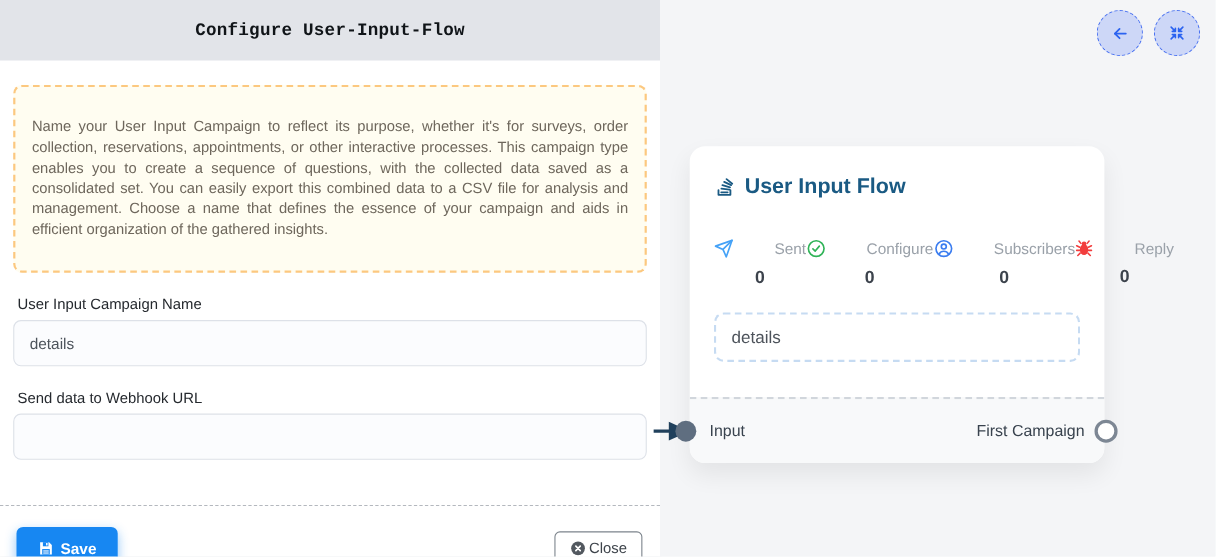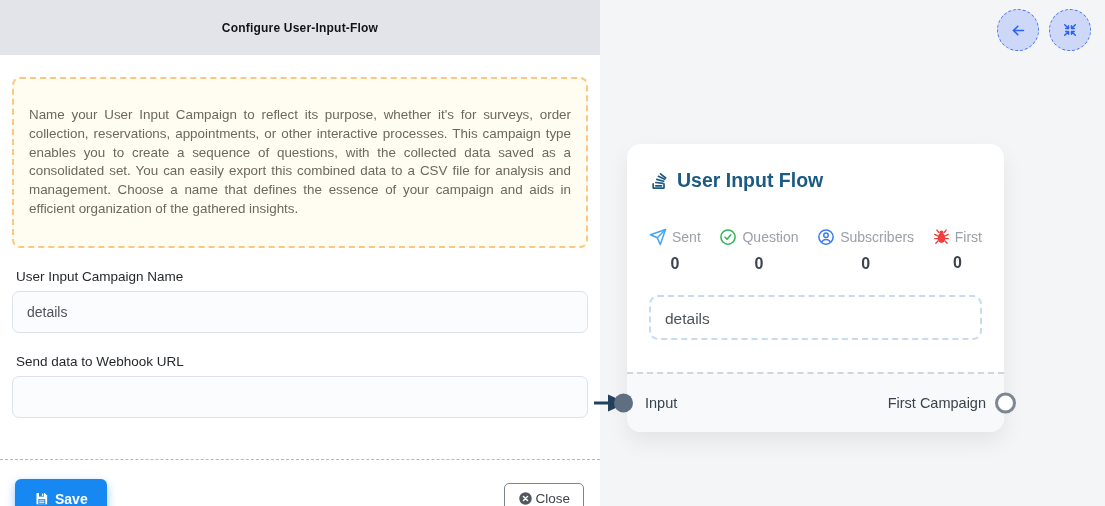--- a/index.html
+++ b/index.html
@@ -14,21 +14,21 @@
   
   .left-panel {
     width: 600px; height: 506px; background: #ffffff;
     display: flex; flex-direction: column; flex-shrink: 0;
     box-shadow: 1px 0 3px rgba(0,0,0,.05);
   }
   .panel-header {
     height: 55px; background: #e2e4e9; flex-shrink: 0;
     display: flex; align-items: center; justify-content: center;
   }
-  .panel-header h1 { font-size: 12px; font-weight: 700; color: #101418; letter-spacing: .2px; }
+  .panel-header h1 { font-size: 16px; font-weight: 700; color: #101418; letter-spacing: .2px; font-family: Liberation Mono, monospace; }
 
   .panel-body { padding: 22px 12px 0 12px; flex: 1; }
 
   .info-box {
     border: 2px dashed #fcc87f; border-radius: 8px; background: #fffdf1;
     padding: 27px 15px; color: #6e675c; font-size: 13.4px; line-height: 1.4;
     text-align: justify;
   }
 
   .form-label { display: block; margin: 21px 0 7px 4px; font-size: 13.5px; color: #25292e; }
@@ -63,33 +63,33 @@
 
   .canvas-btn {
     position: absolute; top: 9px; width: 42px; height: 42px; border-radius: 50%;
     background: #cdd7f7; border: 1.5px dashed #4a72f1; color: #2b63f0;
     display: flex; align-items: center; justify-content: center; cursor: pointer;
   }
   .canvas-btn.back { left: 397px; }
   .canvas-btn.compress { left: 449px; }
 
   .flow-node {
-    position: absolute; left: 27px; top: 144px; width: 377px;
+    position: absolute; left: 27px; top: 133px; width: 377px;
     background: #ffffff; border-radius: 14px;
     box-shadow: 0 10px 22px rgba(0,0,0,.07);
   }
   .node-body { padding: 25px 22px 32px 22px; }
   .node-title {
     display: flex; align-items: center; gap: 8px;
     color: #1a5a83; font-size: 19.5px; font-weight: 700;
   }
   .stats-row { display: flex; justify-content: space-between; margin-top: 36px; }
   .stat { display: flex; flex-direction: column; align-items: center; }
   .stat-top { display: flex; align-items: center; gap: 5px; }
-  .stat-label { color: #9aa1a9; font-size: 14px; }
+  .stat-label { color: #9aa1a9; font-size: 14px; margin-left: 32px; }
   .stat-value { margin-top: 9px; color: #3c434c; font-size: 16px; font-weight: 600; }
 
   .campaign-box {
     margin-top: 22px; border: 2px dashed #c6dbf2; border-radius: 9px;
     padding: 9px 14px 10px 14px;
   }
   .campaign-box .cb-label { color: #9fa8b3; font-size: 12.5px; font-weight: 700; }
   .campaign-box .cb-value { margin-top: 4px; color: #4d535b; font-size: 15.5px; }
 
   .node-footer {
@@ -217,21 +217,21 @@
           </div>
 
           <div class="stat">
             <div class="stat-top">
               <span>
                 <svg width="18" height="18" viewBox="0 0 24 24" fill="none" stroke="#2fb357" stroke-width="2" stroke-linecap="round" stroke-linejoin="round">
                   <circle cx="12" cy="12" r="9.5"></circle>
                     <path d="M8 12.3l2.8 2.7 5-6"></path>
                 </svg>
               </span>
-              <span class="stat-label">Question</span>
+              <span class="stat-label">Configure</span>
             </div>
             <div class="stat-value">0</div>
           </div>
 
           <div class="stat">
             <div class="stat-top">
               <span>
                 <svg width="18" height="18" viewBox="0 0 24 24" fill="none" stroke="#3b7df0" stroke-width="2" stroke-linecap="round" stroke-linejoin="round">
                   <circle cx="12" cy="12" r="9.5"></circle>
                     <circle cx="12" cy="9.5" r="3"></circle>
@@ -254,21 +254,21 @@
                       <path d="M17.5 11l4-2"></path>
                     <path d="M6.5 15H2.5"></path>
                       <path d="M17.5 15h4"></path>
                     <path d="M7 18.5L4 21.5"></path>
                       <path d="M17 18.5l3 3"></path>
                   </g>
                   <ellipse cx="12" cy="14" rx="5.4" ry="7" fill="#f23d3d"></ellipse>
                   <circle cx="12" cy="6.5" r="3" fill="#f23d3d"></circle>
                 </svg>
               </span>
-              <span class="stat-label">First</span>
+              <span class="stat-label">Reply</span>
             </div>
             <div class="stat-value">0</div>
           </div>
         </div>
 
         <div class="campaign-box">
           <div class="cb-value">details</div>
         </div>
       </div>
 

